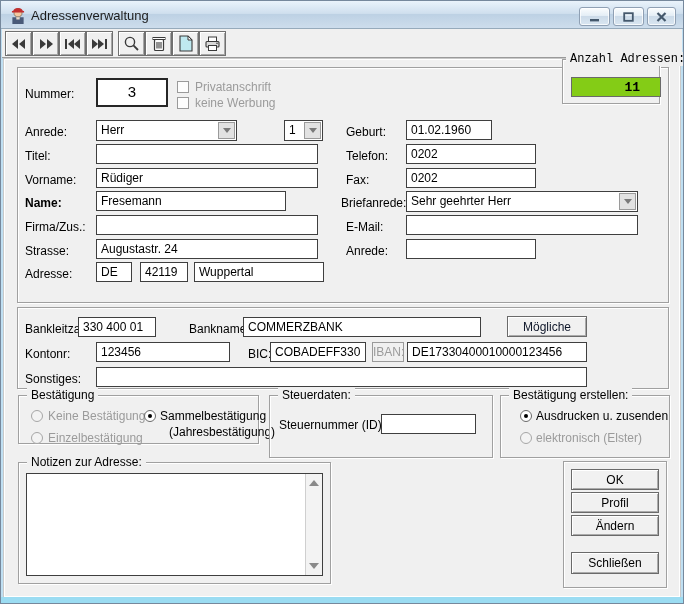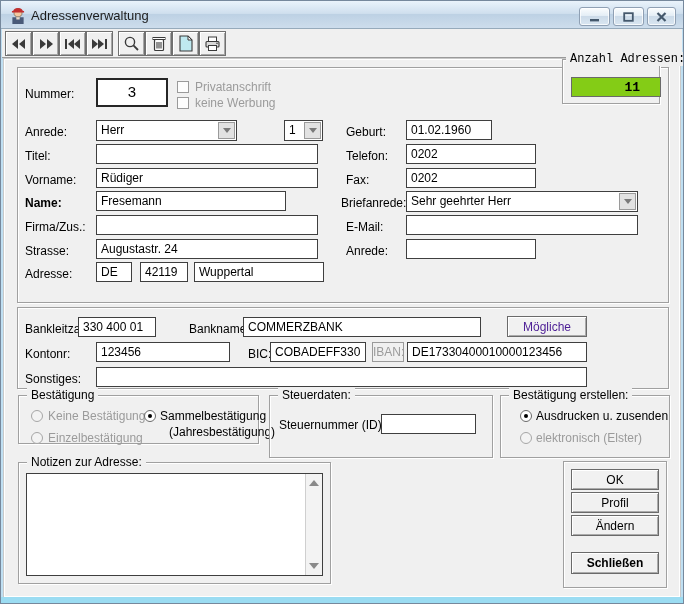--- a/index.html
+++ b/index.html
@@ -76,21 +76,21 @@
   .cb { position:absolute; width:12px; height:12px; background:#fdfdfd; border:1px solid #9a9a9a; }
   .radio { position:absolute; width:12px; height:12px; border-radius:50%; background:#fff; border:1px solid #6a6a6a; }
   .radio.dis { border-color:#a6a6a6; background:#f3f3f3; }
   .radio.sel::after { content:""; position:absolute; left:3px; top:3px; width:4px; height:4px; border-radius:50%; background:#000; }
   
   .pbtn {
     position:absolute; background:#f1f1f1; border:1px solid #6a6a6a;
     box-shadow: inset 1px 1px 0 #ffffff, inset -1px -1px 0 #ababab;
     font-family:"Liberation Sans", sans-serif; font-size:12px; color:#000; text-align:center; padding:0;
   }
-  .pbtn.dis { color:#4c1d95; }
+  .pbtn.dis { color:#0f172a; }
   .iban-tag {
     position:absolute; border:1px solid #9a9a9a; background:#f0f0f0; color:#9b9b9b;
     font-size:12px; text-align:center; padding-top:2px;
   }
   
   .notes-wrap { position:absolute; background:#fff; border:1px solid #3f3f3f; }
   .notes {
     position:absolute; left:0; top:0; width:calc(100% - 17px); height:100%;
     border:none; resize:none; outline:none; background:#fff;
     font-family:"Liberation Sans", sans-serif; font-size:12px;
@@ -312,16 +312,16 @@
       <div class="sb-down">
           <span class="tri-down-s"></span>
         </div>
     </div>
   </div>
 
   <div class="grp" style="left:562px; top:460px; width:104px; height:127px;"></div>
   <button class="pbtn" style="left:570px; top:468px; width:88px; height:21px;">OK</button>
   <button class="pbtn" style="left:570px; top:491px; width:88px; height:21px;">Profil</button>
   <button class="pbtn" style="left:570px; top:514px; width:88px; height:21px;">Ändern</button>
-  <button class="pbtn" style="left:570px; top:551px; width:88px; height:22px;font-weight:bold;">Schließen</button>
+  <button class="pbtn" style="left:570px; top:551px; width:88px; height:22px;">Schließen</button>
 
   <div class="bottom-strip"></div>
 </div>
 
 </body></html>

